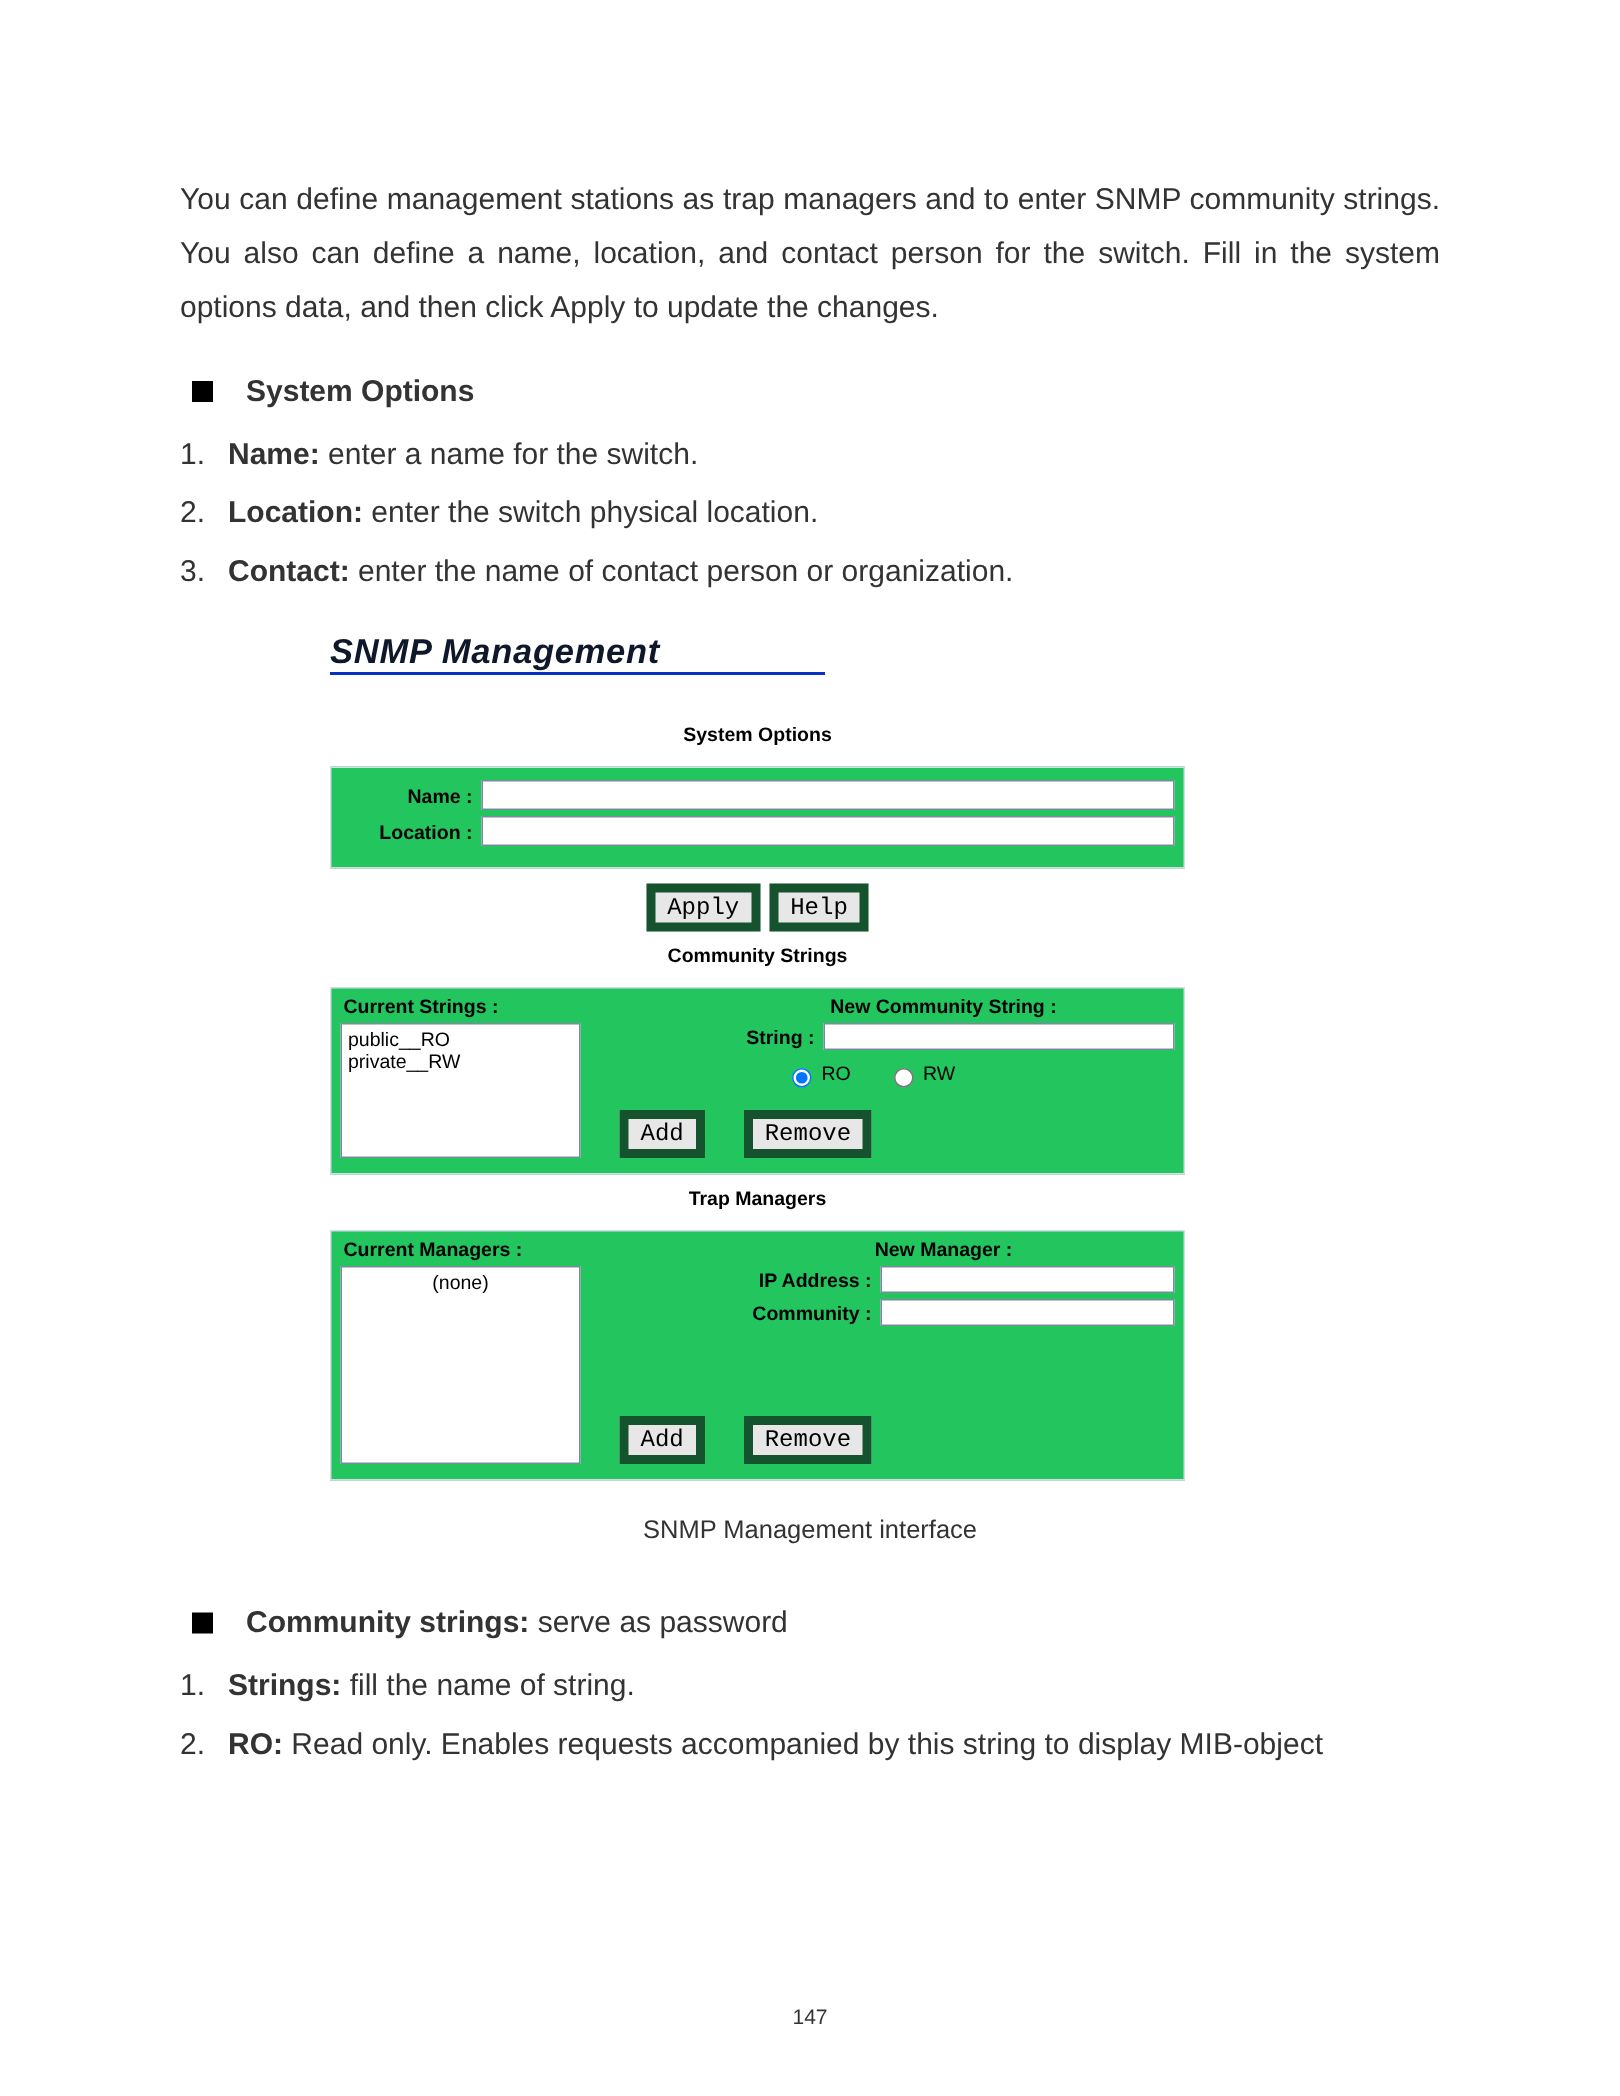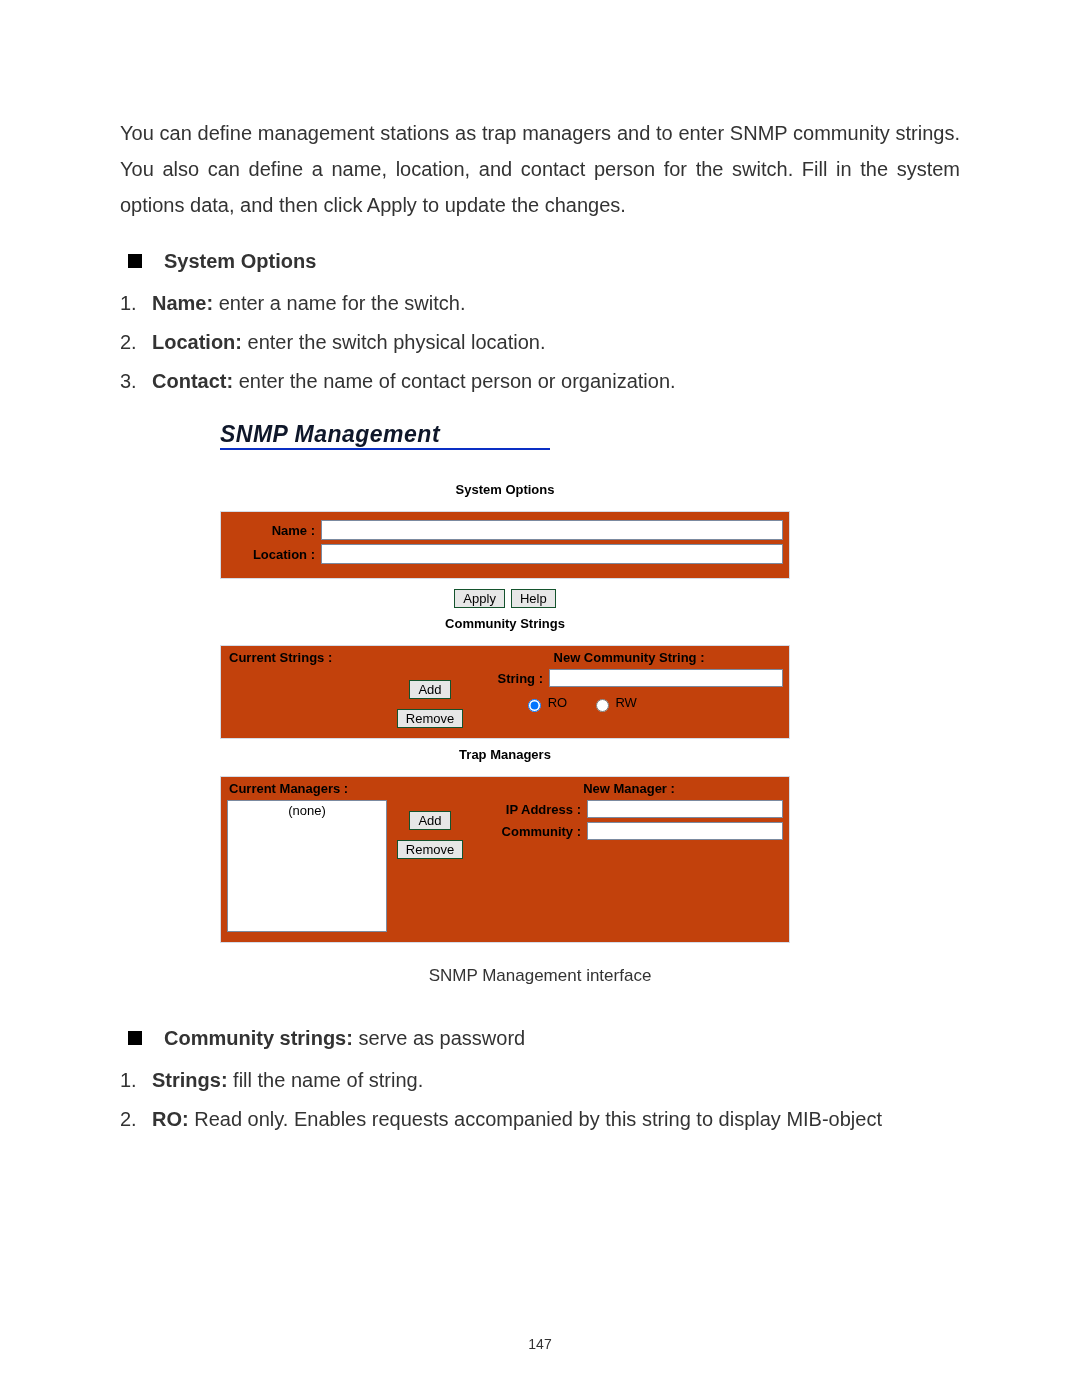--- a/index.html
+++ b/index.html
@@ -40,51 +40,51 @@
     font-style:italic;
     color:#0f172a;
     font-size:23px;
     border-bottom:2px solid #0a2fc4;
     display:inline-block;
     padding-right:110px;
     letter-spacing:.5px;
     margin-bottom:24px;
   }
   .panel{
-    background:#c2410c;
+    background:#22c55e;
     border:1px solid #d4dce8;
     margin:14px 0 6px 0;
     padding:4px 6px 10px 6px;
     box-sizing:border-box;
   }
   .section-title{font-weight:bold;text-align:center;margin:8px 0 2px 0;}
   .row3{display:flex;align-items:center;margin:4px 0;}
   .row3 .lab{width:88px;text-align:right;font-weight:bold;padding-right:6px;}
   .row3 input[type=text]{
     flex:1;height:20px;border:1px solid #7b8aa0;background:#fff;box-sizing:border-box;
   }
   .btnbar{display:flex;justify-content:center;gap:6px;margin:10px 0 2px 0;}
   button.ui{
-    font-family:Liberation Sans, sans-serif;font-size:13px;
-    background:#e7e7e7;border:1px solid #14532d;
+    font-family:Liberation Mono, monospace;font-size:16px;
+    background:#e7e7e7;border:6px solid #14532d;
     padding:1px 8px;cursor:pointer;
   }
   .subhdr{font-weight:bold;margin:0 0 4px 2px;}
   .listbox{
     background:#fff;border:1px solid #7b8aa0;height:90px;
     font-family:Arial,sans-serif;font-size:13px;padding:2px 4px;
     box-sizing:border-box;white-space:pre;overflow:hidden;
   }
   .listbox.tall{height:132px;}
   .mini-row{display:flex;align-items:center;margin:4px 0;}
   .mini-row .lab{font-weight:bold;text-align:right;padding-right:6px;width:108px;}
   .mini-row input[type=text]{flex:1;height:18px;border:1px solid #7b8aa0;background:#fff;box-sizing:border-box;}
   .three-col{display:flex;}
   .three-col .colA{width:160px;}
-  .three-col .colB{width:86px;display:flex;flex-direction:column;gap:10px;align-items:center;padding-top:2px;}
+  .three-col .colB{width:86px;display:flex;flex-direction:row;gap:26px;align-items:flex-end;padding-top:2px;}
   .three-col .colC{flex:1;}
   .radios{margin:8px 0 0 0;padding-left:50px;}
   .radios label{margin-right:20px;}
   input[type=radio]{vertical-align:middle;}
 </style>
 </head>
 <body>
 
 <p class="para">You can define management stations as trap managers and to enter SNMP community strings. You also can define a name, location, and contact person for the switch. Fill in the system options data, and then click Apply to update the changes.</p>
 
@@ -122,20 +122,22 @@
   <div class="btnbar">
     <button class="ui">Apply</button>
     <button class="ui">Help</button>
   </div>
 
   <div class="section-title">Community Strings</div>
   <div class="panel">
     <div class="three-col">
       <div class="colA">
         <div class="subhdr">Current Strings :</div>
+        <div class="listbox">public__RO
+private__RW</div>
       </div>
       <div class="colB">
         <div style="height:18px"></div>
         <button class="ui">Add</button>
         <button class="ui">Remove</button>
       </div>
       <div class="colC">
         <div class="subhdr" style="text-align:center">New Community String :</div>
         <div class="mini-row">
           <div class="lab" style="width:70px">String :</div>

